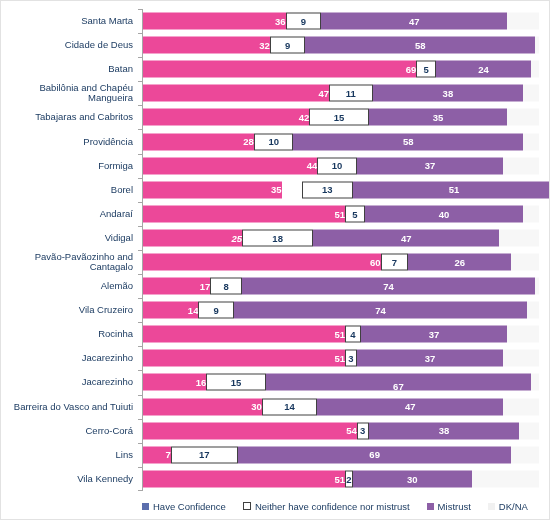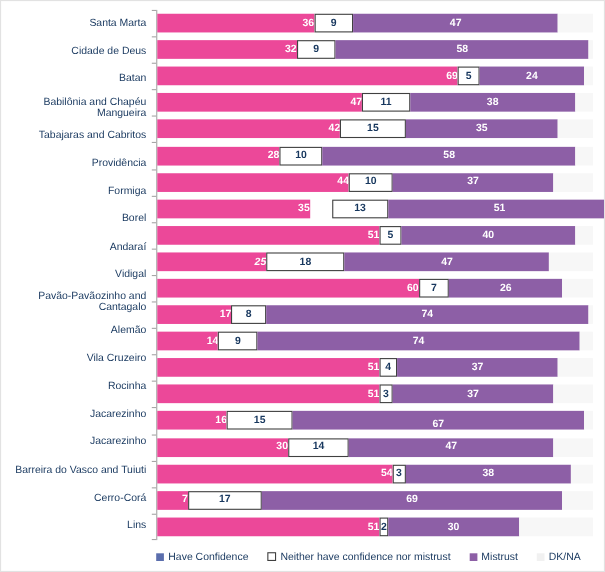--- a/index.html
+++ b/index.html
@@ -177,20 +177,21 @@
       <div class="cat-label">Vidigal</div>
       <div class="cat-label">Pavão-Pavãozinho and Cantagalo</div>
       <div class="cat-label">Alemão</div>
       <div class="cat-label">Vila Cruzeiro</div>
       <div class="cat-label">Rocinha</div>
       <div class="cat-label">Jacarezinho</div>
       <div class="cat-label">Jacarezinho</div>
       <div class="cat-label">Barreira do Vasco and Tuiuti</div>
       <div class="cat-label">Cerro-Corá</div>
       <div class="cat-label">Lins</div>
+      <div class="cat-label">Vila Kennedy</div>
     </div>
 
   <div id="plot">
     <div id="axis-line"></div>
     <div id="rows">
         <div class="row">
           <div class="tick"></div>
           <div class="bar">
             <div class="seg seg-conf" title="Have Confidence: 36" style="flex: 0 0 36%;">
               <span>36</span>

